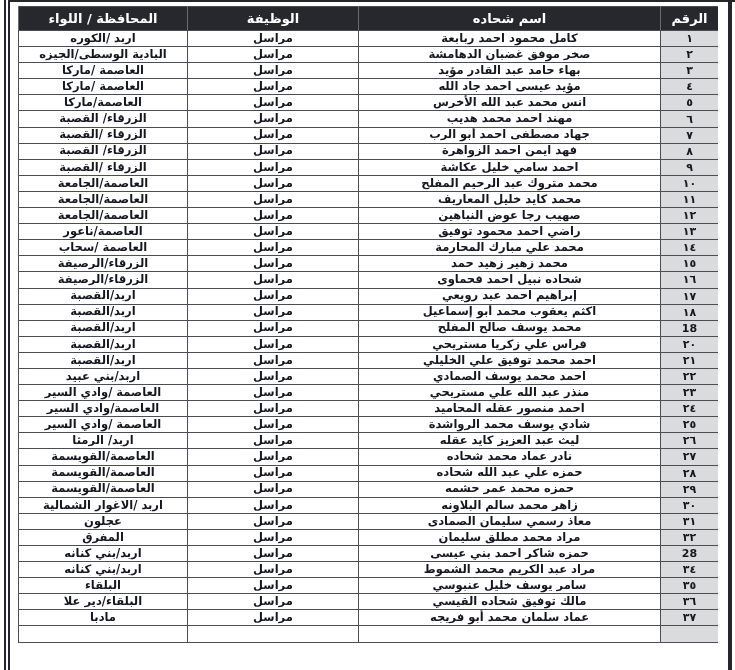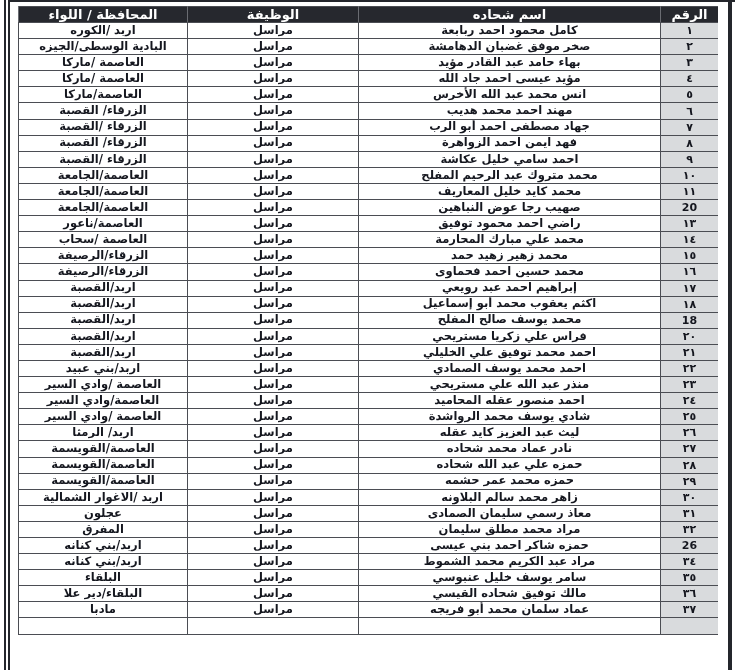--- a/index.html
+++ b/index.html
@@ -39,21 +39,21 @@
   col.c-num{width:58px;}
   col.c-name{width:302px;}
   col.c-job{width:171px;}
   col.c-district{width:169px;}
 
   th{
     background:var(--header-bg);
     color:var(--header-fg);
     font-size:13px;
     font-weight:bold;
-    height:16px;
+    height:24px;
     border:1px solid var(--grid-light);
     border-top:1px solid var(--grid);
     border-bottom:1px solid var(--grid);
     padding:0 2px;
     text-align:center;
     vertical-align:middle;
   }
   td{
     height:16.1px;
     border:1px solid var(--grid);
@@ -154,21 +154,21 @@
           <td class="job-cell">مراسل</td>
           <td class="district-cell">العاصمة/الجامعة</td>
         </tr>
         <tr>
           <td class="number-cell">١١</td>
           <td class="candidate-name-cell">محمد كايد خليل المعاريف</td>
           <td class="job-cell">مراسل</td>
           <td class="district-cell">العاصمة/الجامعة</td>
         </tr>
         <tr>
-          <td class="number-cell">20</td>
+          <td class="number-cell">١٢</td>
           <td class="candidate-name-cell">صهيب رجا عوض النباهين</td>
           <td class="job-cell">مراسل</td>
           <td class="district-cell">العاصمة/الجامعة</td>
         </tr>
         <tr>
           <td class="number-cell">١٣</td>
           <td class="candidate-name-cell">راضي احمد محمود توفيق</td>
           <td class="job-cell">مراسل</td>
           <td class="district-cell">العاصمة/ناعور</td>
         </tr>
@@ -179,21 +179,21 @@
           <td class="district-cell">العاصمة /سحاب</td>
         </tr>
         <tr>
           <td class="number-cell">١٥</td>
           <td class="candidate-name-cell">محمد زهير زهيد حمد</td>
           <td class="job-cell">مراسل</td>
           <td class="district-cell">الزرقاء/الرصيفة</td>
         </tr>
         <tr>
           <td class="number-cell">١٦</td>
-          <td class="candidate-name-cell">محمد حسين احمد فحماوى</td>
+          <td class="candidate-name-cell">شحاده نبيل احمد فحماوى</td>
           <td class="job-cell">مراسل</td>
           <td class="district-cell">الزرقاء/الرصيفة</td>
         </tr>
         <tr>
           <td class="number-cell">١٧</td>
           <td class="candidate-name-cell">إبراهيم احمد عبد رويعي</td>
           <td class="job-cell">مراسل</td>
           <td class="district-cell">اربد/القصبة</td>
         </tr>
         <tr>
@@ -280,21 +280,21 @@
           <td class="job-cell">مراسل</td>
           <td class="district-cell">عجلون</td>
         </tr>
         <tr>
           <td class="number-cell">٣٢</td>
           <td class="candidate-name-cell">مراد محمد مطلق سليمان</td>
           <td class="job-cell">مراسل</td>
           <td class="district-cell">المفرق</td>
         </tr>
         <tr>
-          <td class="number-cell">26</td>
+          <td class="number-cell">28</td>
           <td class="candidate-name-cell">حمزه شاكر احمد بني عيسى</td>
           <td class="job-cell">مراسل</td>
           <td class="district-cell">اربد/بني كنانه</td>
         </tr>
         <tr>
           <td class="number-cell">٣٤</td>
           <td class="candidate-name-cell">مراد عبد الكريم محمد الشموط</td>
           <td class="job-cell">مراسل</td>
           <td class="district-cell">اربد/بني كنانه</td>
         </tr>

